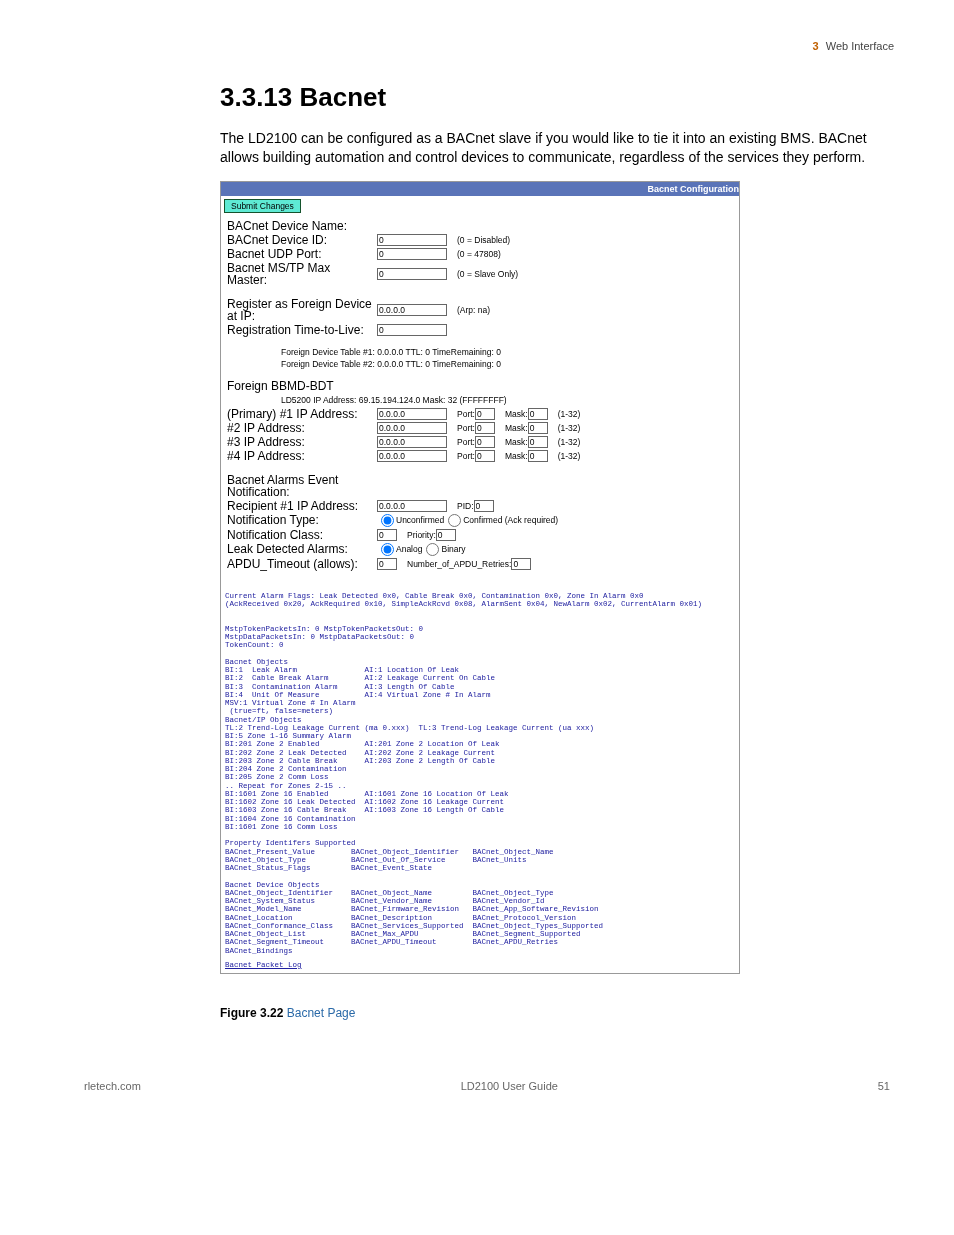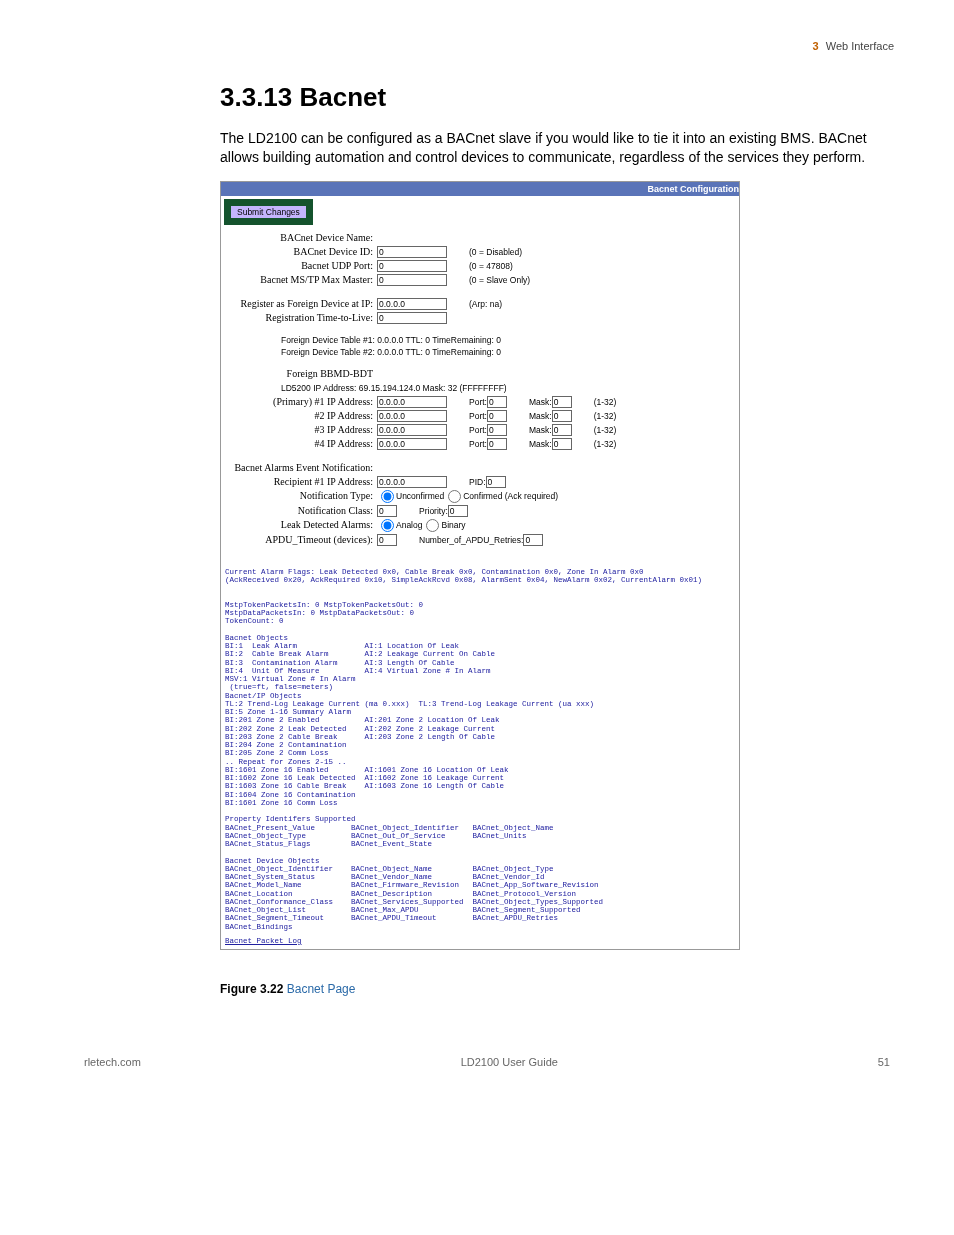--- a/index.html
+++ b/index.html
@@ -42,40 +42,40 @@
     background: #5a74b8;
     color: #fff;
     font-weight: bold;
     text-align: right;
     padding: 2px 0;
     font-size: 9px;
   }
   .submit-row { padding: 3px; }
   .btn {
     display: inline-block;
-    background: #c4b5fd;
-    border: 7px solid #14532d;
+    background: #5eead4;
+    border: 1px solid #14532d;
     padding: 1px 6px;
     font-size: 8.5px;
     cursor: pointer;
   }
   .form-area { padding: 2px 6px 6px 6px; }
   .fr { display: flex; align-items: center; margin: 2px 0; line-height: 12px; }
-  .lbl { width: 150px; text-align: right; padding-right: 4px; font-size: 10px; font-family: Liberation Serif, serif; }
+  .lbl { width: 150px; text-align: left; padding-right: 4px; font-size: 12px; }
   input.tx {
     font-size: 8.5px;
     padding: 0 1px;
     height: 12px;
     box-sizing: border-box;
     background: #fff;
     border: 1px solid #666;
   }
   .w70 { width: 70px; }
   .w20 { width: 20px; }
-  .hint { margin-left: 22px; font-size: 8.5px; }
+  .hint { margin-left: 10px; font-size: 8.5px; }
   .spacer { height: 8px; }
   .indent-text { margin-left: 54px; font-size: 8.5px; line-height: 12px; }
   .radio { margin: 0 2px 0 4px; }
   .diag {
     margin: 6px 4px 4px 4px;
     font-family: "Courier New", monospace;
     font-size: 7.5px;
     color: #2020a0;
     white-space: pre;
     line-height: 1.1;
@@ -217,21 +217,21 @@
         <input class="tx w20" value="0" style="">
       </div>
       <div class="fr">
         <span class="lbl">Leak Detected Alarms:</span>
         <input type="radio" class="radio" checked="" style="">
         <span>Analog</span>
         <input type="radio" class="radio" style="">
         <span>Binary</span>
       </div>
       <div class="fr">
-        <span class="lbl">APDU_Timeout (devices):</span>
+        <span class="lbl">APDU_Timeout (allows):</span>
         <input class="tx w20" value="0" style="">
         <span class="hint">Number_of_APDU_Retries:</span>
         <input class="tx w20" value="0" style="">
       </div>
 
       <div class="spacer"></div>
     </div>
 
     <div class="diag">Current Alarm Flags: Leak Detected 0x0, Cable Break 0x0, Contamination 0x0, Zone In Alarm 0x0
 (AckReceived 0x20, AckRequired 0x10, SimpleAckRcvd 0x08, AlarmSent 0x04, NewAlarm 0x02, CurrentAlarm 0x01)

